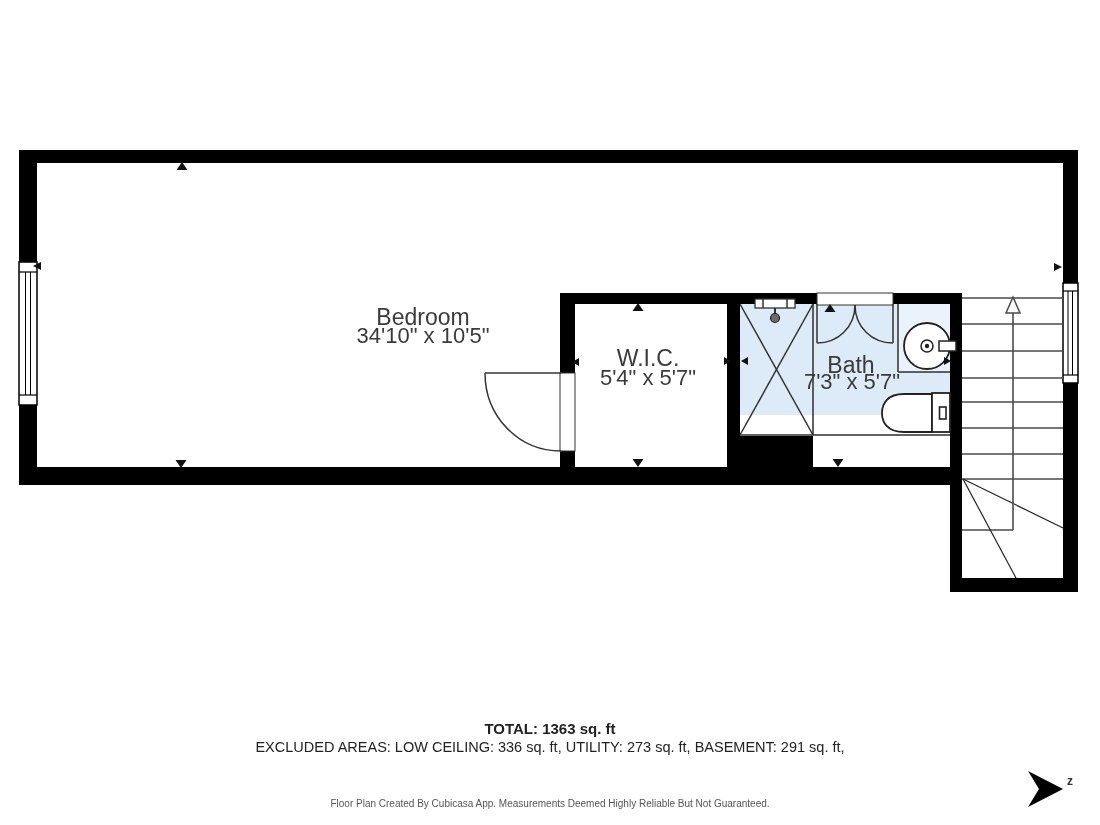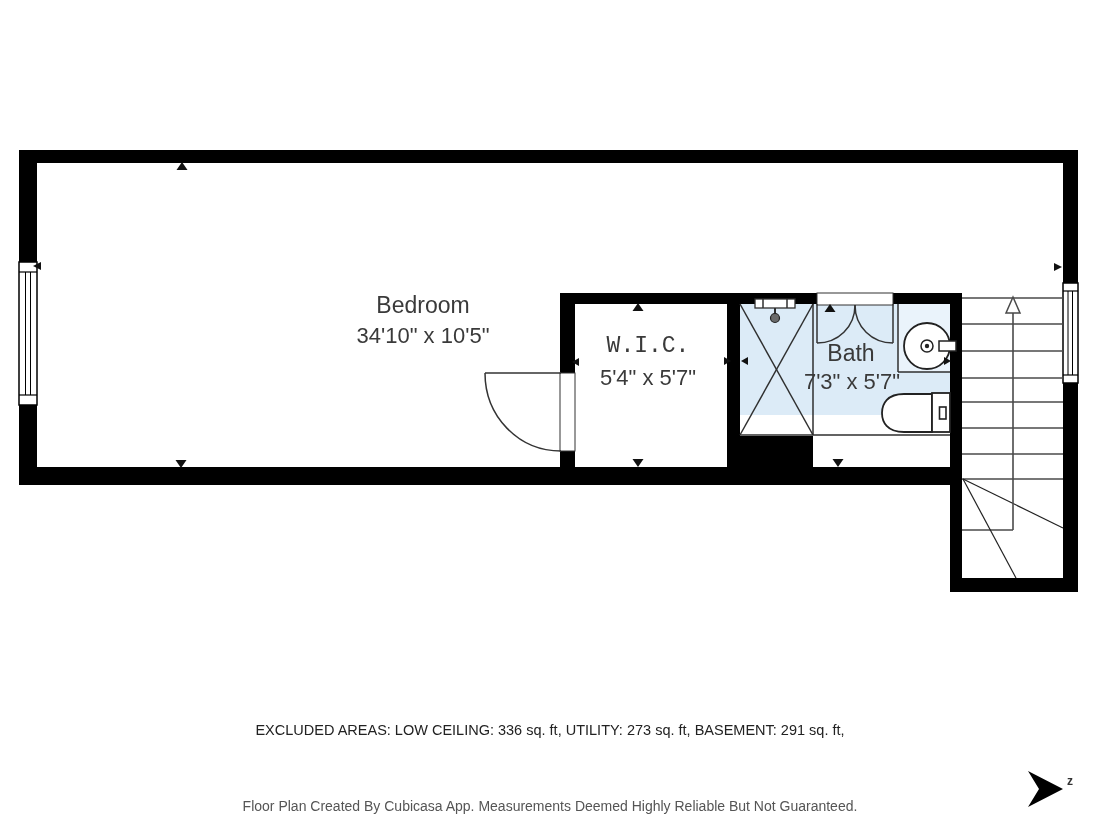--- a/index.html
+++ b/index.html
@@ -5,31 +5,31 @@
   html,body{margin:0;padding:0;background:#ffffff;}
   .canvas{
     position:relative;width:1100px;height:825px;background:#ffffff;
     font-family:"Liberation Sans", sans-serif;overflow:hidden;
   }
   .plan-svg{position:absolute;left:0;top:0;}
   .room-text{
     position:absolute;transform:translate(-50%,-50%);
     color:#3a3a3a;text-align:center;white-space:nowrap;line-height:1;
   }
-  .room-name{font-size:23px;}
+  .room-name{font-size:23px;margin-top:12px;}
   .room-dims{font-size:22px;}
   .summary{
     position:absolute;left:0;top:721px;width:1100px;text-align:center;
     color:#222;line-height:1.08;
   }
   .summary .total{font-size:15px;font-weight:bold;margin-bottom:3px;}
   .summary .sline{font-size:14.5px;margin-top:2px;}
   .disclaimer{
     position:absolute;left:0;top:798px;width:1100px;text-align:center;
-    font-size:14px;color:#555;
+    font-size:10px;color:#555;
   }
   .compass{position:absolute;left:1020px;top:768px;width:70px;height:44px;}
   .compass-label{
     position:absolute;left:47px;top:6px;font-size:12px;font-weight:bold;color:#333;
   }
 </style>
 </head>
 <body>
 
 <div class="canvas">
@@ -147,27 +147,28 @@
       <polygon points="741,361 748,357 748,365"></polygon>
       <polygon points="951,361 944,357 944,365"></polygon>
       <polygon points="838,467 832.5,459 843.5,459"></polygon>
       <polygon points="830,304 824.5,312 835.5,312"></polygon>
     </g>
   </svg>
 
   <div class="room-text room-name" style="left:423px;top:305px;">Bedroom</div>
   <div class="room-text room-dims" style="left:423px;top:336px;">34'10" x 10'5"</div>
 
-  <div class="room-text room-name" style="left:648px;top:346px;font-family:Liberation Mono, monospace;">W.I.C.</div>
+  <div class="room-text room-name" style="left:648px;top:346px;">W.I.C.</div>
   <div class="room-text room-dims" style="left:648px;top:378px;">5'4" x 5'7"</div>
 
   <div class="room-text room-name" style="left:851px;top:353px;">Bath</div>
   <div class="room-text room-dims" style="left:852px;top:382px;">7'3" x 5'7"</div>
 
   <div class="summary">
+    <div class="total">TOTAL: 1363 sq. ft</div>
     <div class="sline">EXCLUDED AREAS: LOW CEILING: 336 sq. ft, UTILITY: 273 sq. ft, BASEMENT: 291 sq. ft,</div>
   </div>
 
   <div class="disclaimer">Floor Plan Created By Cubicasa App. Measurements Deemed Highly Reliable But Not Guaranteed.</div>
 
   <div class="compass">
     <svg width="70" height="44" viewBox="0 0 70 44">
       <polygon points="8,3 43,21 8,39 19,21" fill="#000"></polygon>
     </svg>
     <div class="compass-label">z</div>

